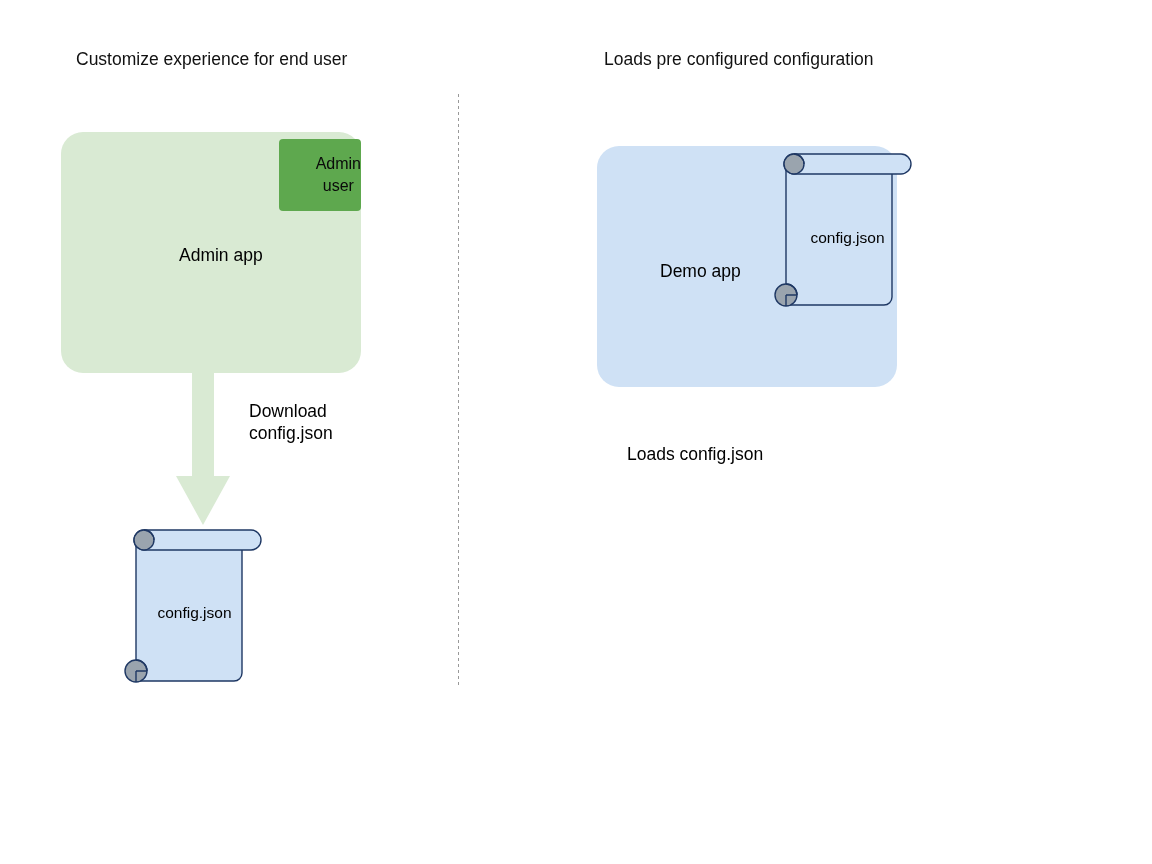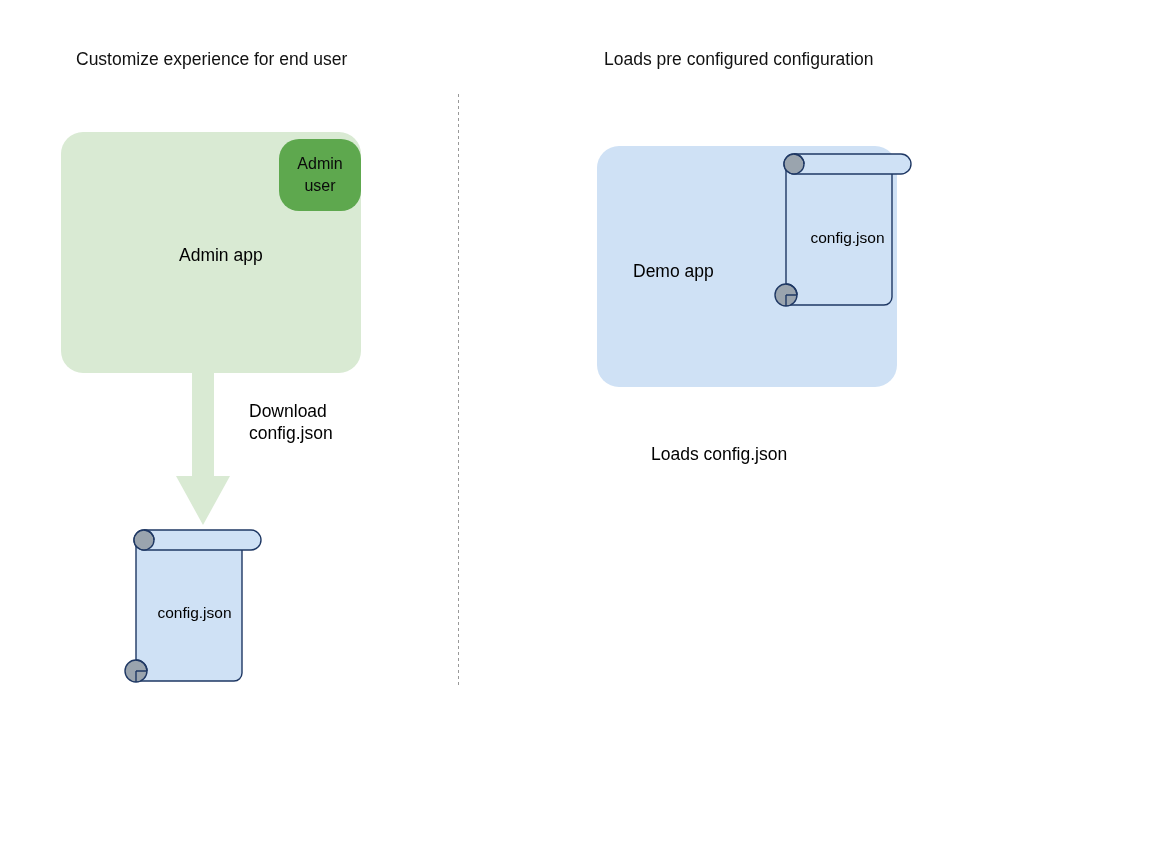--- a/index.html
+++ b/index.html
@@ -65,34 +65,34 @@
     background: #cfe1f5;
   }
   .app-label {
     position: absolute;
     font-size: 17.5px;
     line-height: 1.2;
     white-space: nowrap;
     color: #000000;
   }
   #admin-app-label { left: 179px; top: 245px; text-align: right; }
-  #demo-app-label  { left: 633px; top: 261px; text-align: right; }
+  #demo-app-label  { left: 660px; top: 261px; text-align: right; }
 
   
   #admin-panel {
     position: absolute;
     left: 279px;
     top: 139px;
     width: 82px;
     height: 72px;
     background: #5ea84e;
-    border-radius: 20px;
+    border-radius: 4px;
     display: flex;
     align-items: center;
-    justify-content: center;
+    justify-content: flex-end;
   }
   #admin-panel .panel-text {
     font-size: 16px;
     line-height: 1.35;
     color: #0a0a0a;
     text-align: center;
   }
 
   
   #download-arrow {
@@ -133,21 +133,20 @@
   #config-doc-right .doc-label { left: 6px; right: 0; top: 77px; }
 
   #loads-label {
     position: absolute;
     left: 627px;
     top: 444px;
     font-size: 17.5px;
     line-height: 1.2;
     white-space: nowrap;
     color: #000000;
-    margin-left: 24px;
   }
 </style>
 </head>
 <body>
 
 <div class="canvas">
 
   <div class="heading" id="heading-right">Loads pre configured configuration</div>
 
   <div class="heading" id="heading-left">Customize experience for end user</div>

